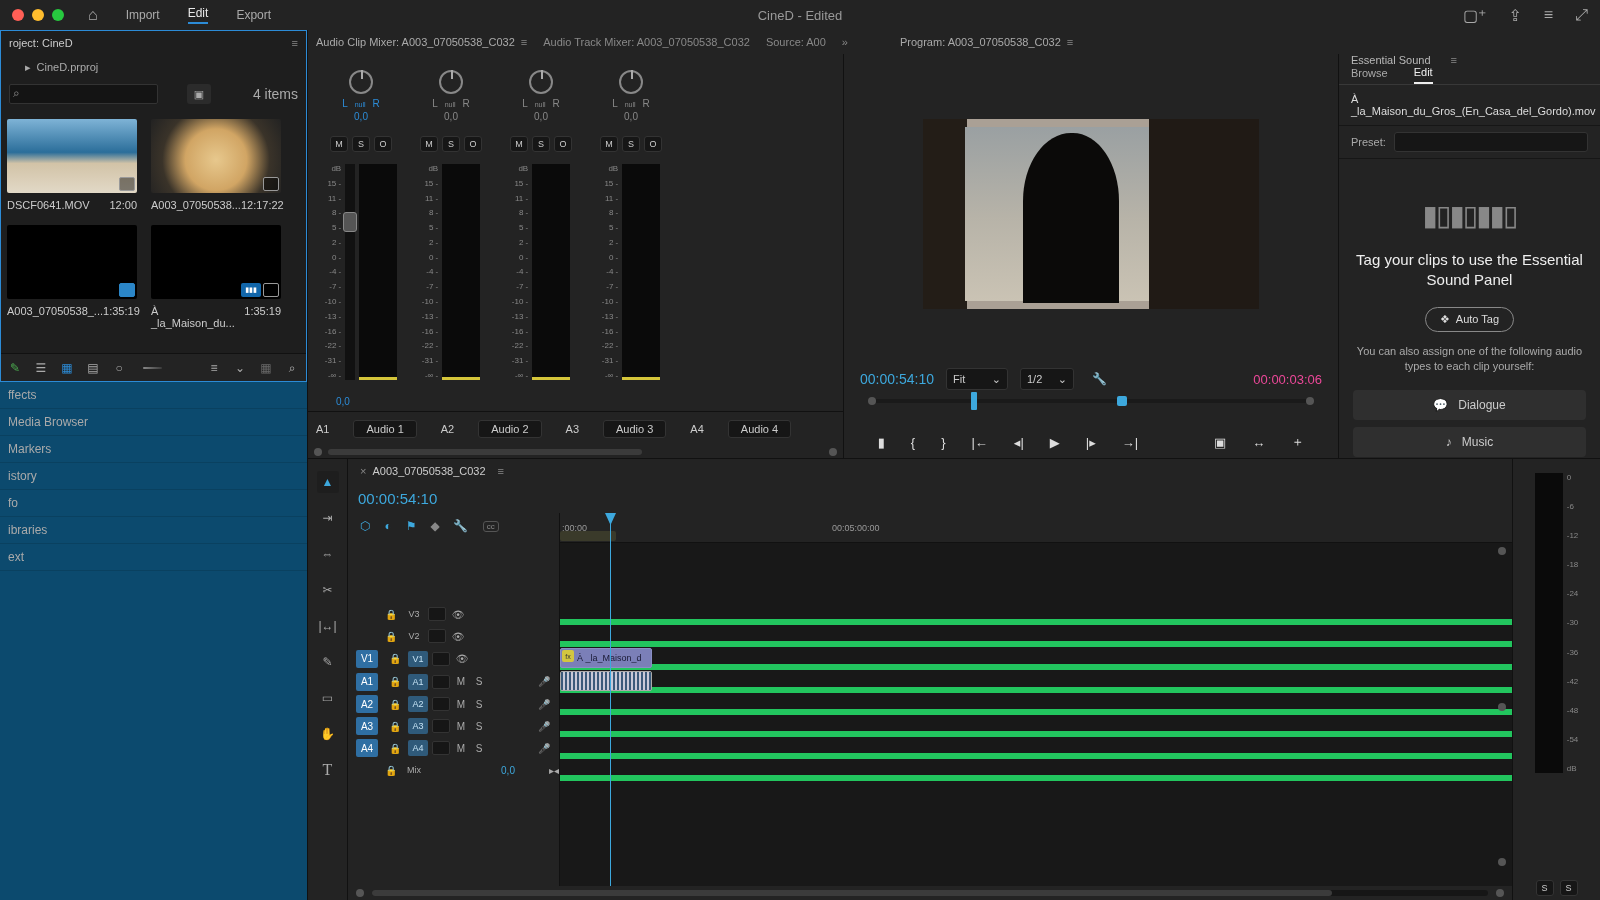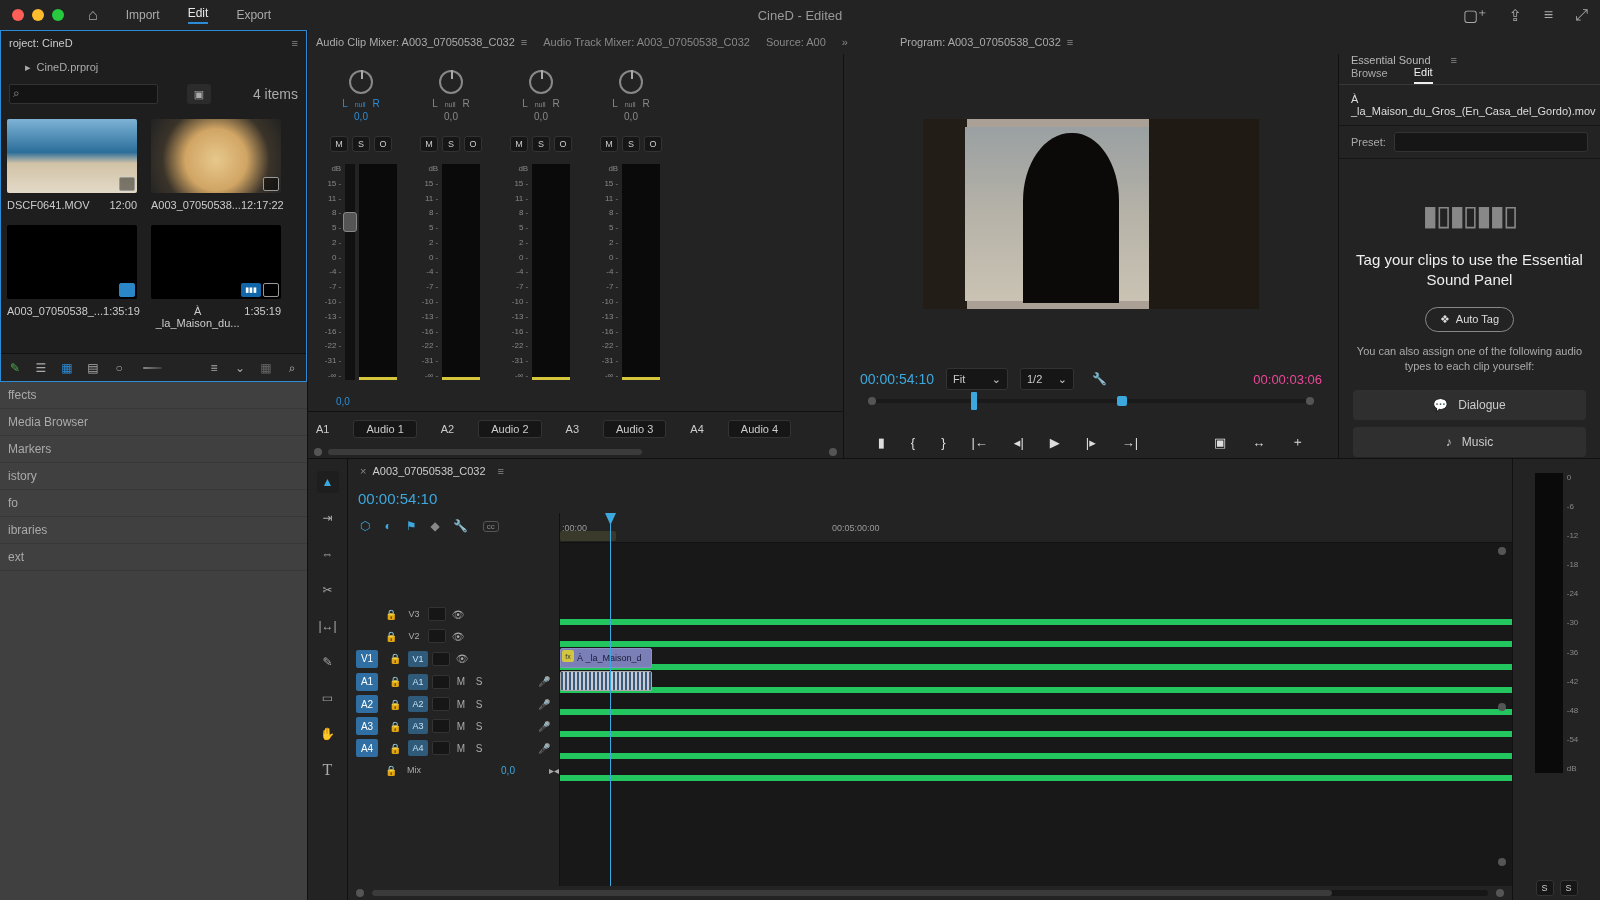--- a/index.html
+++ b/index.html
@@ -29,35 +29,35 @@
 
 .left-col { width: 308px; display: flex; flex-direction: column; border-right: 1px solid #111; }
 .projectpanel { flex: 0 0 352px; border: 1px solid #2c8bd6; background: #1e1e1e; display: flex; flex-direction: column; }
 .proj-tab { height: 24px; display: flex; align-items: center; padding: 0 8px; color: #ccc; justify-content: space-between; font-size: 11px; }
 .proj-file { height: 24px; display: flex; align-items: center; padding-left: 24px; color: #aaa; font-size: 11px; gap: 6px; }
 .proj-search { height: 30px; display: flex; align-items: center; padding: 0 8px; gap: 8px; }
 .proj-search input { background: #141414; border: 1px solid #333; height: 20px; flex: 1; max-width: 170px; color: #aaa; padding: 0 18px 0 6px; font-size: 11px; border-radius: 2px; }
 .proj-search .bin { width: 24px; height: 20px; background: #2b2b2b; border-radius: 3px; display: flex; align-items: center; justify-content: center; }
 .proj-count { margin-left: auto; color: #aaa; font-size: 14px; }
 
-.thumbs { display: flex; flex-wrap: wrap; gap: 14px; padding: 10px 6px 6px 6px; flex: 1; align-content: flex-start; text-align: center; }
+.thumbs { display: flex; flex-wrap: wrap; gap: 14px; padding: 10px 6px 6px 6px; flex: 1; align-content: flex-start; }
 .thumb { width: 130px; }
 .thumb .img { height: 74px; background: #000; position: relative; border-radius: 2px; overflow: hidden; }
 .thumb .img.pool { background: linear-gradient(to bottom, #7eb3d6 0%, #2b6e9a 45%, #d2c3a7 60%, #e2d9c7 100%); }
 .thumb .img.pizza { background: radial-gradient(circle at 50% 55%, #e7c88d 0%, #d1a564 40%, #3a3329 70%, #222 100%); }
 .thumb .img .badge { position: absolute; bottom: 2px; right: 2px; background: rgba(0,0,0,.45); width: 16px; height: 14px; border: 1px solid #999; border-radius: 2px; }
 .thumb .img .badge2 { position: absolute; bottom: 2px; right: 20px; background: #16a; color:#fff; width: 20px; height: 14px; border-radius: 2px; font-size: 7px; display:flex;align-items:center;justify-content:center;}
 .thumb .meta { display: flex; justify-content: space-between; padding-top: 6px; font-size: 11px; color: #ccc; }
 
 .proj-toolbar { height: 28px; border-top: 1px solid #111; display: flex; align-items: center; gap: 10px; padding: 0 6px; background: #232323; }
 .proj-toolbar .sq { width: 16px; height: 14px; display: flex; align-items: center; justify-content: center; color: #aaa; cursor: pointer; }
 .proj-toolbar .sq.active { color: #2c8bd6; }
 .proj-toolbar .hr { flex: 1; height: 2px; background: linear-gradient(to right,#888,#3a3a3a); border-radius: 1px; margin: 0 6px; max-width: 60px; }
 
-.left-list { flex: 1; background: #404040; }
+.left-list { flex: 1; background: #0c4a6e; }
 .left-list div { height: 27px; line-height: 26px; padding-left: 8px; color: #aaa; font-size: 12px; border-bottom: 1px solid rgba(0,0,0,.12); cursor: pointer; }
 
 
 .right-area { flex: 1; display: flex; flex-direction: column; }
 
 
 .mid-row { display: flex; height: 404px; }
 .mixer-panel { width: 536px; background: #232323; border-right: 1px solid #111; display: flex; flex-direction: column; }
 .mixer-body { flex: 1; display: flex; padding: 12px 0 0 8px; gap: 0; }
 .chan { width: 90px; display: flex; flex-direction: column; align-items: center; }

